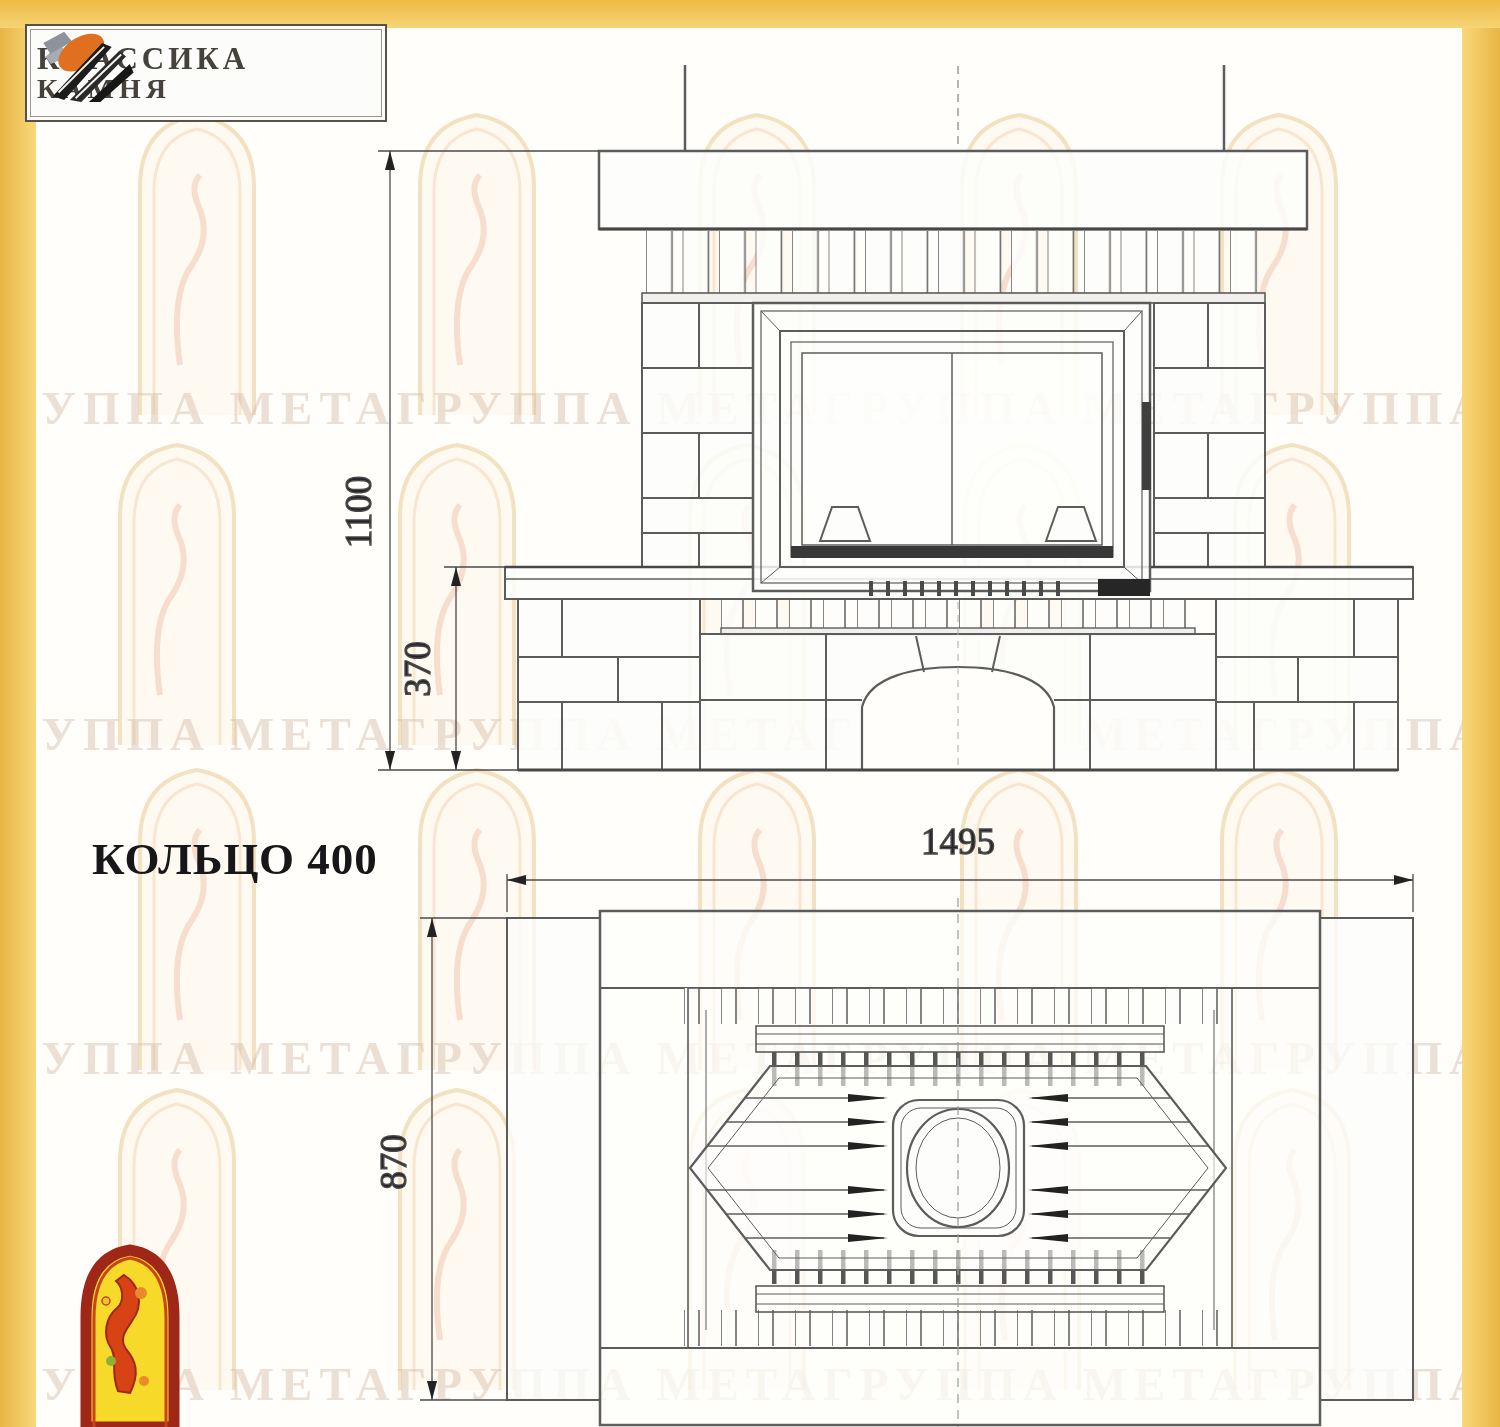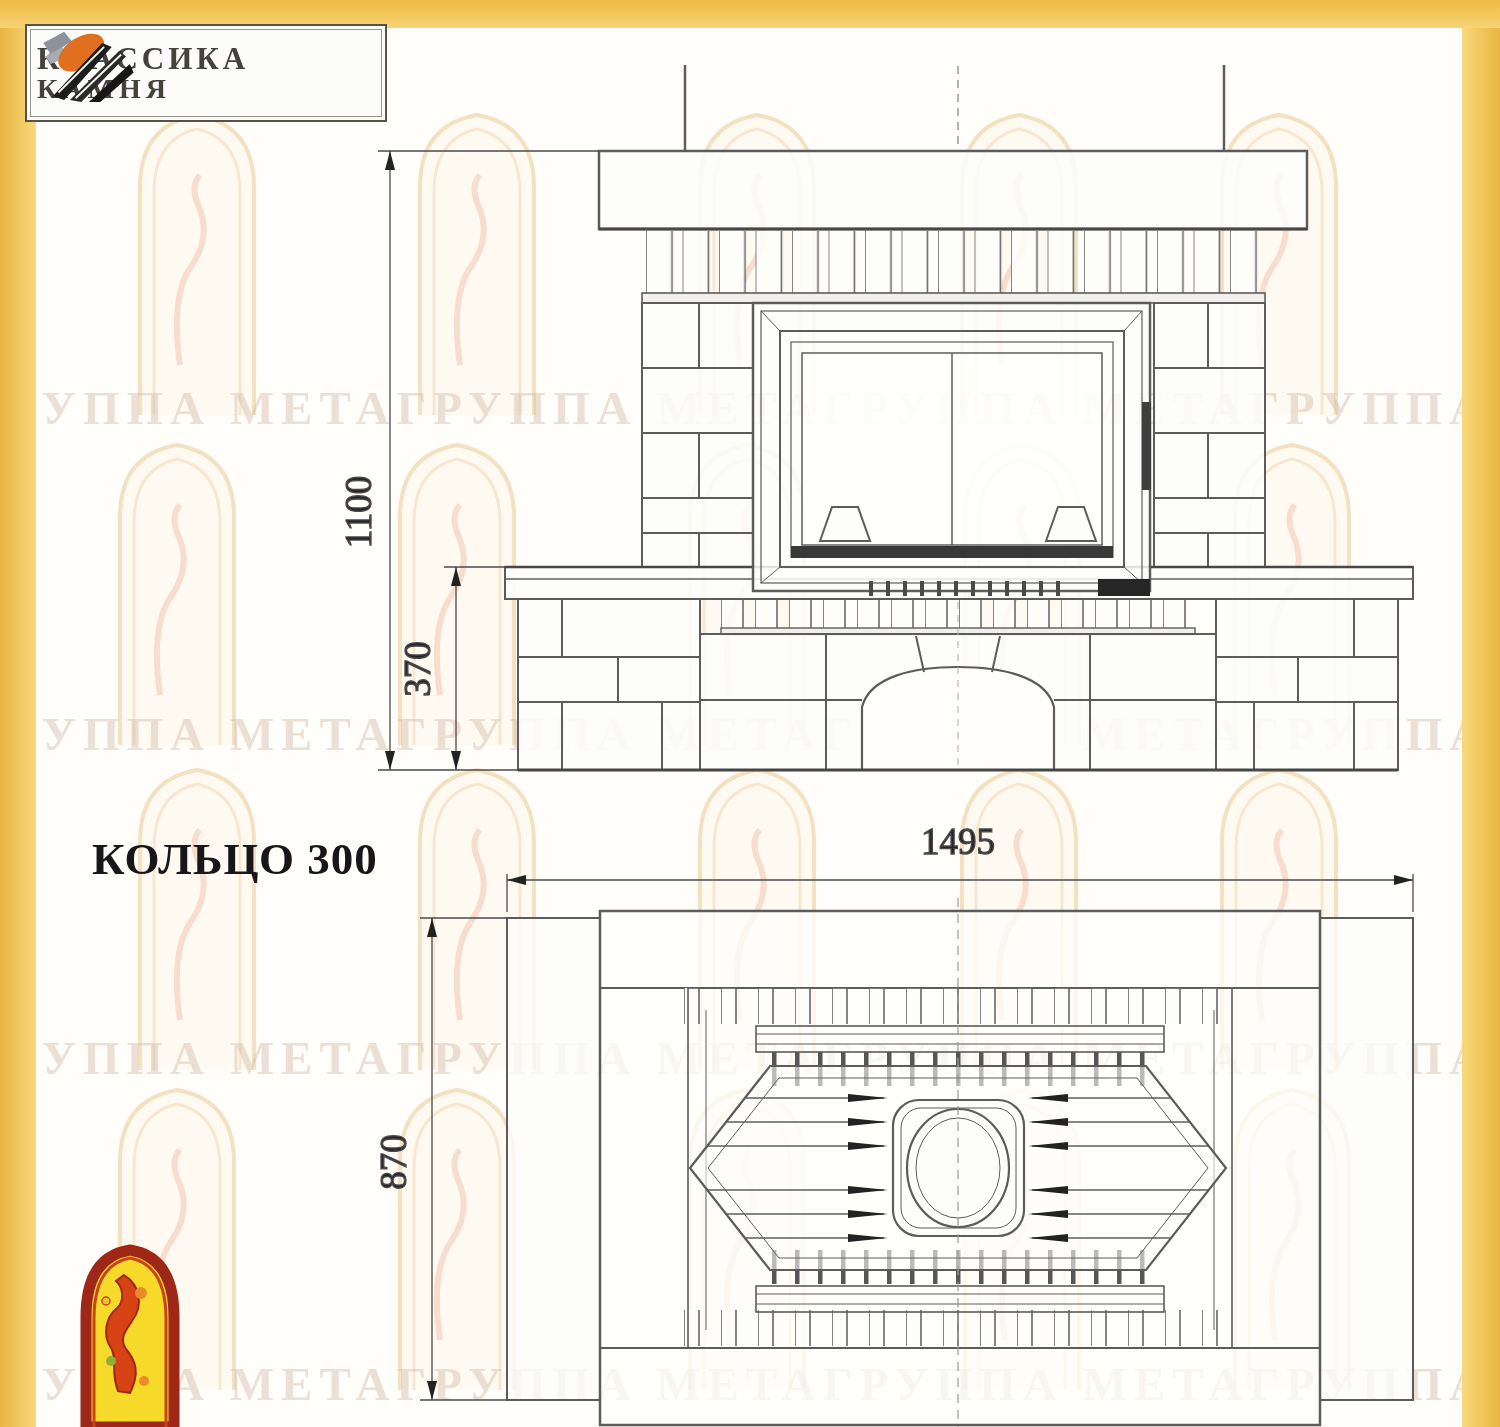--- a/index.html
+++ b/index.html
@@ -295,21 +295,21 @@
       <path d="M52,80 L95,40 L99,49 L64,80 Z" fill="#171717"></path>
       <path d="M20,70 L68,22" stroke="#f4f4f2" stroke-width="2" fill="none"></path>
       <path d="M38,76 L86,30" stroke="#f4f4f2" stroke-width="2" fill="none"></path>
     </svg>
     <div class="logo-text">
       <div class="logo-line1">КЛАССИКА</div>
       <div class="logo-line2">КАМНЯ</div>
     </div>
   </div>
 
-  <div class="page-title">КОЛЬЦО 300</div>
+  <div class="page-title">КОЛЬЦО 400</div>
 
   <svg width="104" height="186" viewBox="0 0 104 186" style="left:78px;top:1241px;">
     <path d="M8,186 V76 Q8,16 52,9 Q96,16 96,76 V186 Z" fill="#f6d929" stroke="#9f2717" stroke-width="11"></path>
     <path d="M16,186 V78 Q16,24 52,17 Q88,24 88,78 V186" fill="none" stroke="#c8441c" stroke-width="3"></path>
     <path d="M46,34 C62,44 66,64 54,80 C47,90 41,98 48,108 C58,120 62,132 52,152 L40,150 C32,130 40,118 33,107 C24,94 28,76 39,67 C47,60 45,46 38,40 Z" fill="#d84315" stroke="#9f2717" stroke-width="2"></path>
     <circle cx="63" cy="52" r="6" fill="#e98a2b"></circle>
     <circle cx="33" cy="120" r="5" fill="#8fae3a"></circle>
     <circle cx="66" cy="140" r="5" fill="#e98a2b"></circle>
     <circle cx="28" cy="60" r="4" fill="#e9c52b" stroke="#c8441c" stroke-width="1.5"></circle>
   </svg>

